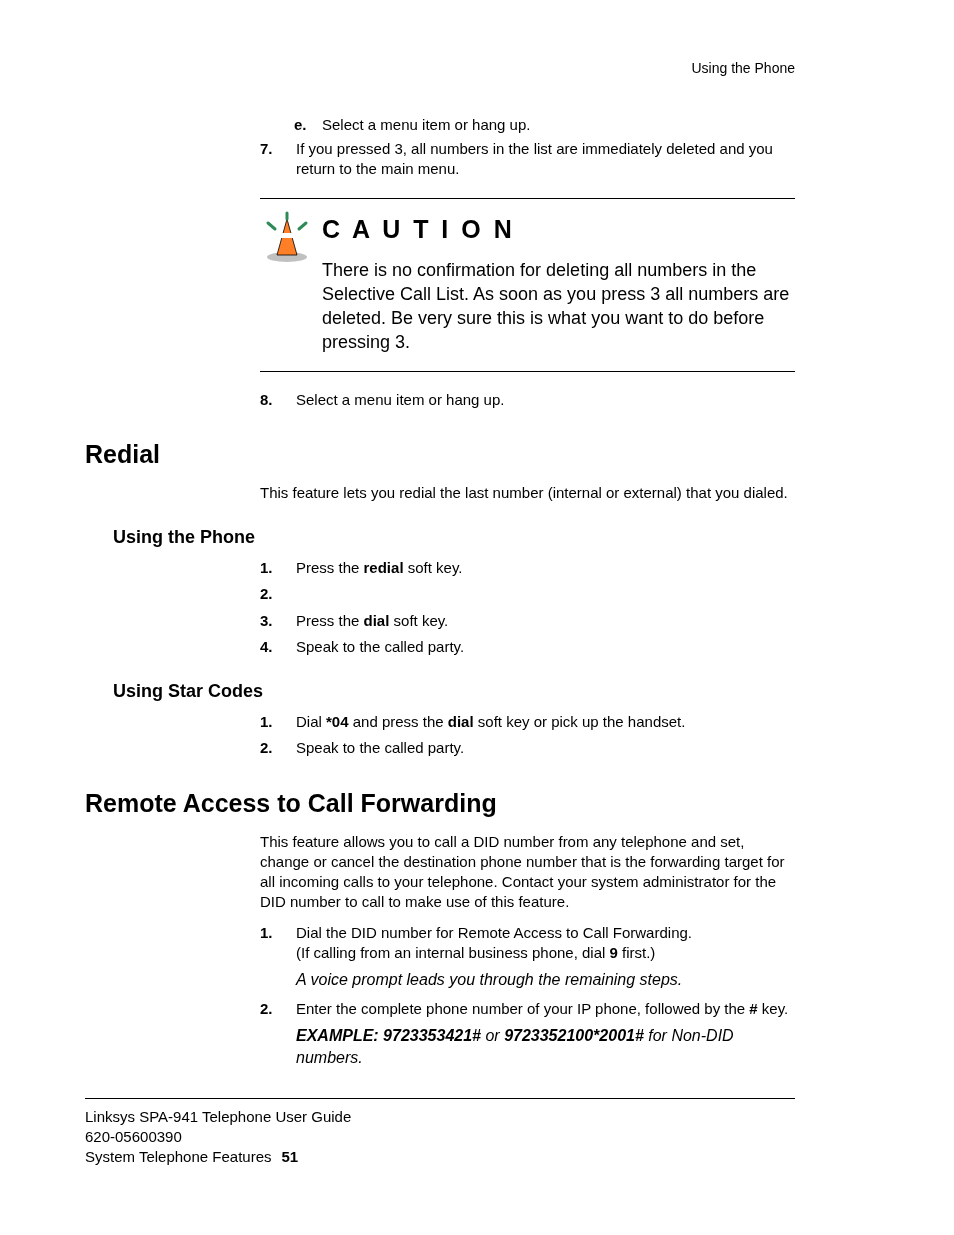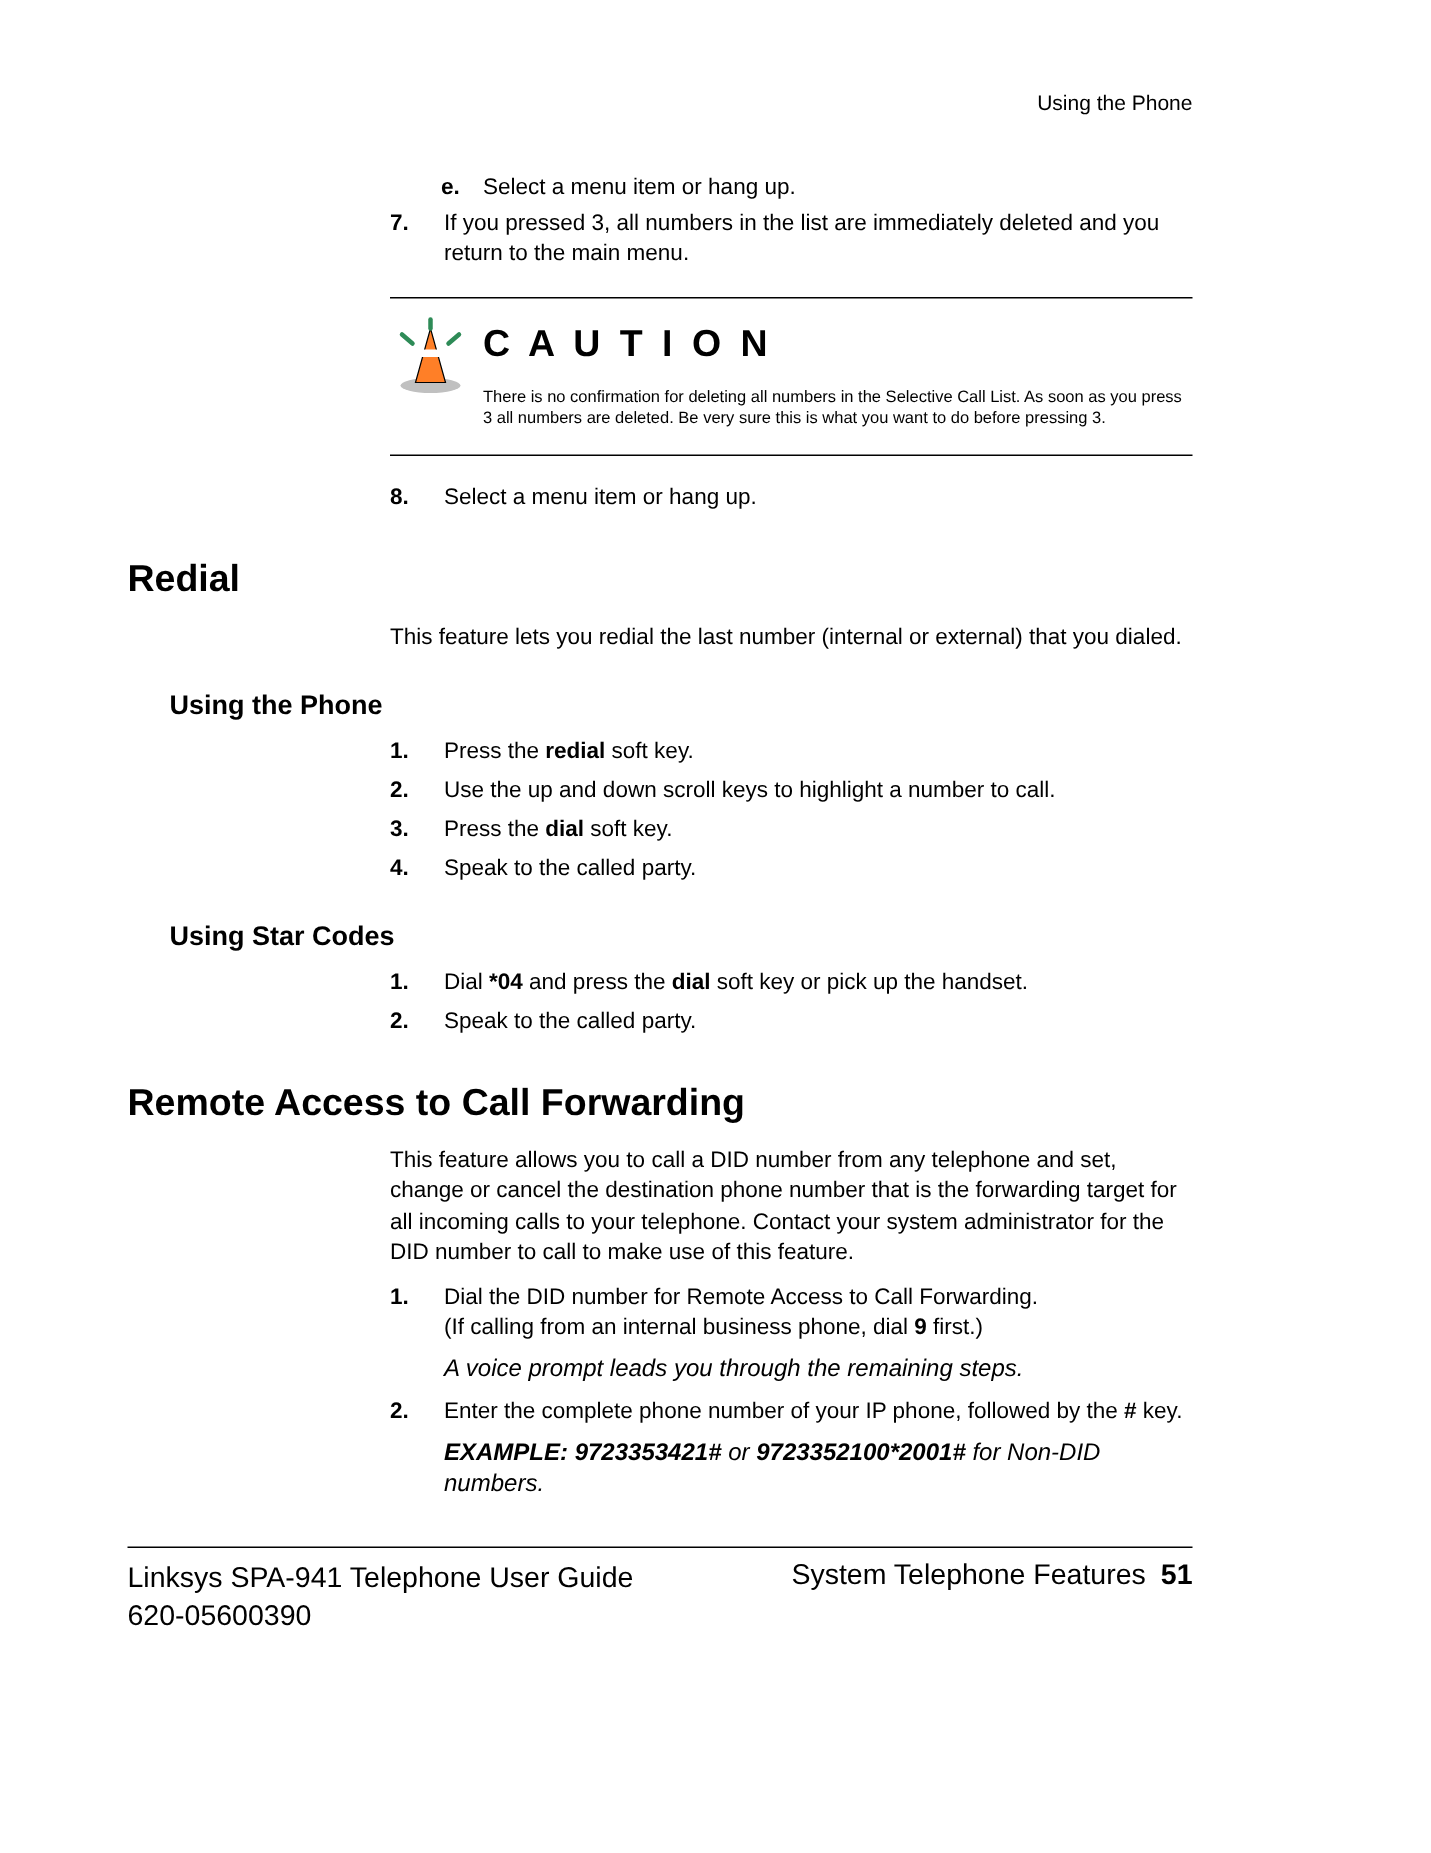--- a/index.html
+++ b/index.html
@@ -66,21 +66,21 @@
     flex: 1;
   }
   .caution-title {
     font-weight: bold;
     font-size: 25px;
     letter-spacing: 3px;
     margin-bottom: 14px;
     margin-top: 4px;
   }
   .caution-body {
-    font-size: 11px;
+    font-size: 18px;
     line-height: 1.35;
   }
   h1.section {
     font-size: 25px;
     font-weight: bold;
     margin: 30px 0 14px 0;
   }
   h2.subsection {
     font-size: 18px;
     font-weight: bold;
@@ -96,21 +96,22 @@
   .inline-italic { font-style: italic; }
   .inline-bolditalic { font-weight: bold; font-style: italic; }
   .footer-rule {
     border: none;
     border-top: 1px solid #000;
     margin: 30px 0 8px 0;
   }
   .footer {
     display: flex;
     justify-content: space-between;
-    font-size: 19px;
+    font-size: 15px;
+    flex-direction: column;
   }
   .footer-left { line-height: 1.35; }
   .footer-right { }
   .pagenum { font-weight: bold; margin-left: 10px; }
   .step-sub-note {
     font-size: 16px;
     line-height: 1.35;
     margin-top: 6px;
   }
 </style>
@@ -162,21 +163,20 @@
   <div class="body-para">This feature lets you redial the last number (internal or external) that you dialed.</div>
 
   <h2 class="subsection">Using the Phone</h2>
   <div class="step-list">
     <div class="step-item">
       <div class="step-num">1.</div>
       <div><span>Press the </span><span class="inline-bold">redial</span><span> soft key.</span></div>
     </div>
     <div class="step-item">
       <div class="step-num">2.</div>
-      <div>Use the up and down scroll keys to highlight a number to call.</div>
     </div>
     <div class="step-item">
       <div class="step-num">3.</div>
       <div><span>Press the </span><span class="inline-bold">dial</span><span> soft key.</span></div>
     </div>
     <div class="step-item">
       <div class="step-num">4.</div>
       <div>Speak to the called party.</div>
     </div>
   </div>

